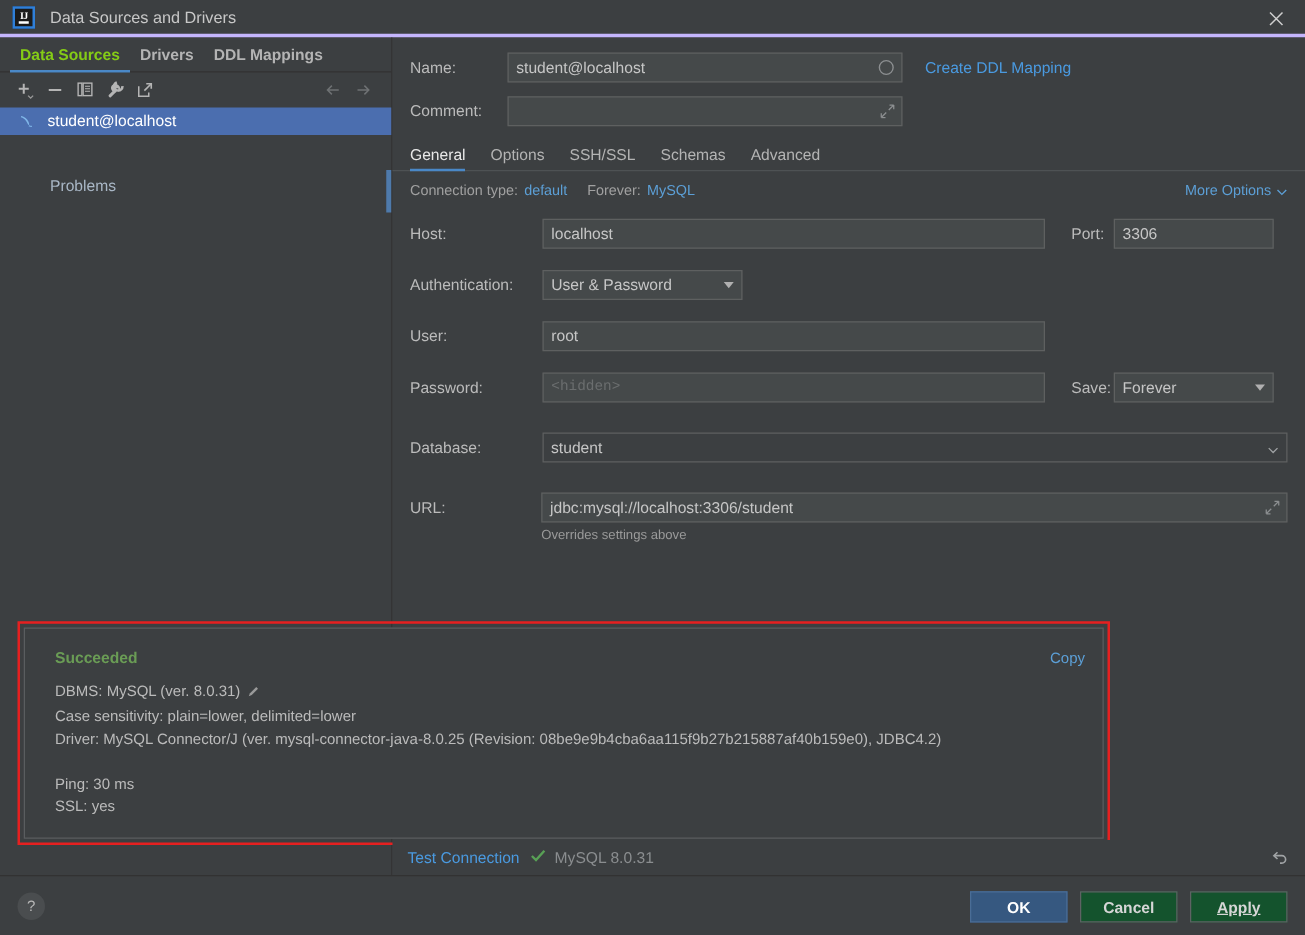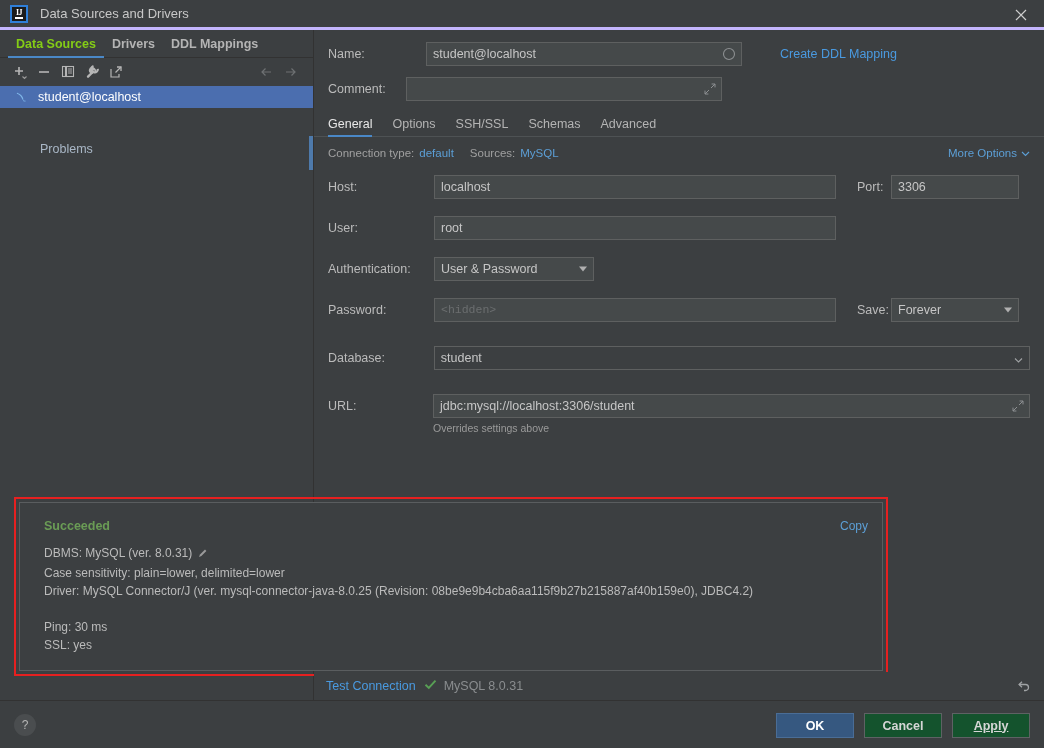--- a/index.html
+++ b/index.html
@@ -310,21 +310,21 @@
 
     <div class="problems">Problems</div>
 
     <div class="left-scrollbar">
       <div class="thumb"></div>
     </div>
   </div>
 
   <div class="right-panel">
 
-    <div class="field-row" style="margin-top:12px;gap:20px;">
+    <div class="field-row" style="margin-top:12px;">
       <div class="flabel" style="width:78px;">Name:</div>
       <div class="txt" style="width:316px;">
         <span>student@localhost</span>
         <span class="field-icon">
           <svg width="14" height="14" viewBox="0 0 14 14">
               <circle cx="7" cy="7" r="5.5" fill="none" stroke="#8c8f91" stroke-width="1.1"></circle>
             </svg>
         </span>
       </div>
       <div class="link" style="margin-left:18px; font-size:12.5px;">Create DDL Mapping</div>
@@ -346,21 +346,21 @@
       <div class="subtab active">General</div>
       <div class="subtab">Options</div>
       <div class="subtab">SSH/SSL</div>
       <div class="subtab">Schemas</div>
       <div class="subtab">Advanced</div>
     </div>
 
     <div class="conn-row">
       <span class="lbl">Connection type:</span>
       <span class="lnk-blue" style="margin-left:5px;">default</span>
-      <span class="lbl" style="margin-left:16px;">Sources:</span>
+      <span class="lbl" style="margin-left:16px;">Forever:</span>
       <span class="lnk-blue" style="margin-left:5px;">MySQL</span>
       <span class="more-options">
         <span>More Options</span>
         <svg width="9" height="9" viewBox="0 0 9 9">
             <path d="M1 3 L4.5 6.5 L8 3" fill="none" stroke="#5c9fd6" stroke-width="1.1"></path>
           </svg>
       </span>
     </div>
 
     <div class="field-row" style="margin-top:16px;">
@@ -368,31 +368,31 @@
       <div class="txt" style="width:402px;">
         <span>localhost</span>
       </div>
       <div class="flabel" style="width:34px; margin-left:21px;">Port:</div>
       <div class="txt" style="width:128px;">
         <span>3306</span>
       </div>
     </div>
 
     <div class="field-row" style="margin-top:17px;">
-      <div class="flabel" style="width:106px;">User:</div>
-      <div class="txt" style="width:402px;">
-        <span>root</span>
-      </div>
-    </div>
-
-    <div class="field-row" style="margin-top:17px;">
       <div class="flabel" style="width:106px;">Authentication:</div>
       <div class="combo" style="width:160px;">
         <span>User &amp; Password</span>
         <span class="arrow"></span>
+      </div>
+    </div>
+
+    <div class="field-row" style="margin-top:17px;">
+      <div class="flabel" style="width:106px;">User:</div>
+      <div class="txt" style="width:402px;">
+        <span>root</span>
       </div>
     </div>
 
     <div class="field-row" style="margin-top:17px;">
       <div class="flabel" style="width:106px;">Password:</div>
       <div class="txt placeholder" style="width:402px;">
         <span>&lt;hidden&gt;</span>
       </div>
       <div class="flabel" style="width:34px; margin-left:21px;">Save:</div>
       <div class="combo" style="width:128px;">

